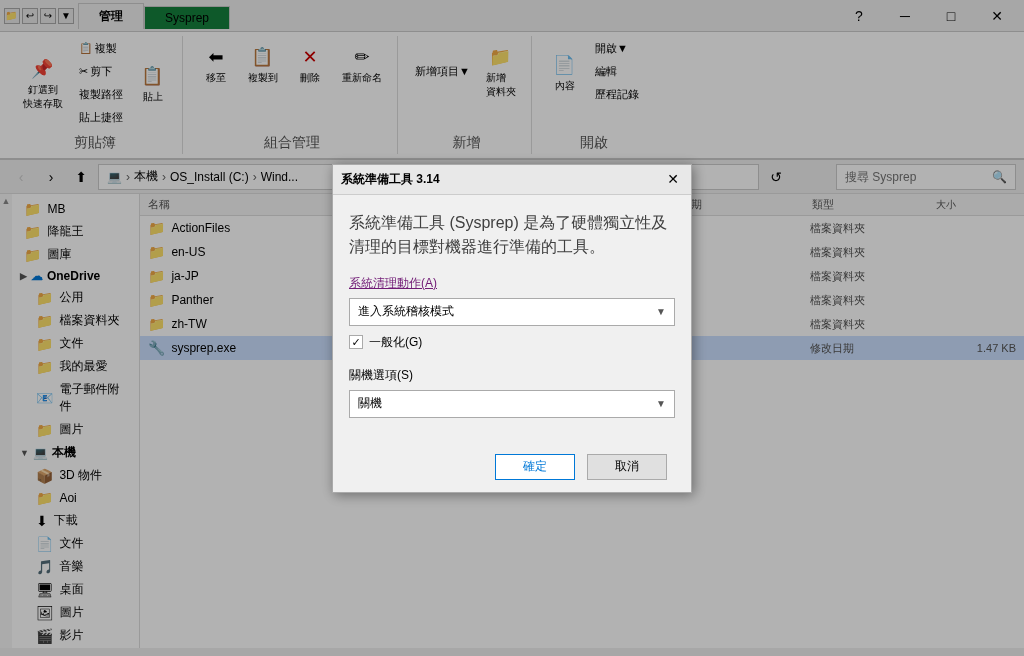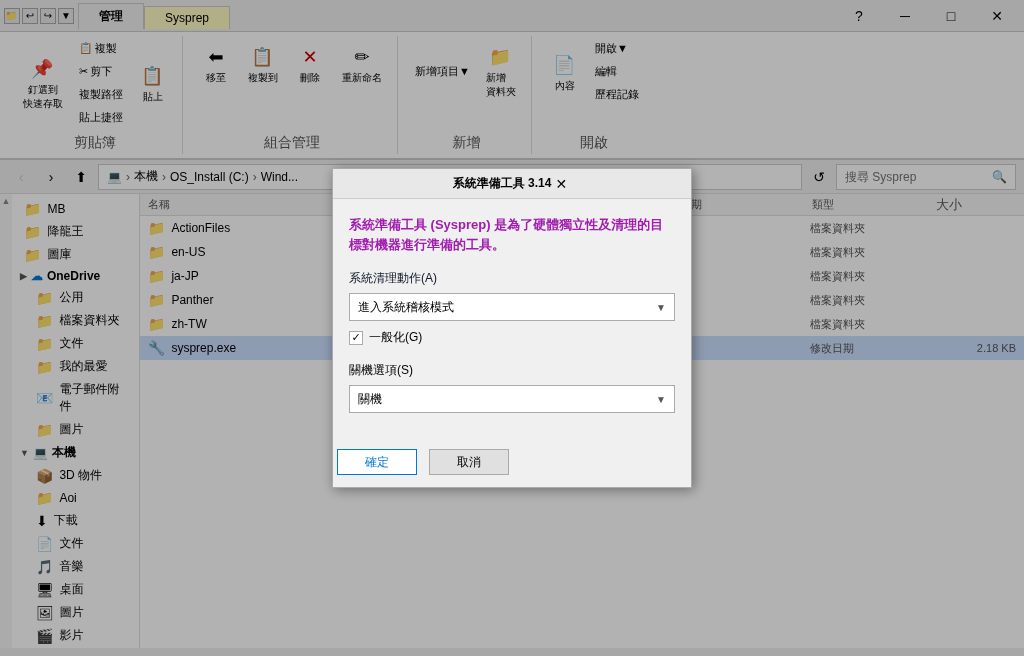--- a/index.html
+++ b/index.html
@@ -44,21 +44,21 @@
       border: 1px solid #aaa;
       background: #e8e8e8;
     }
     .title-bar-tabs {
       display: flex;
       align-items: flex-end;
       gap: 0;
     }
     .tab {
       padding: 4px 20px;
-      background: #fef9c3;
+      background: #15803d;
       border: 1px solid #ccc;
       border-bottom: none;
       font-size: 12px;
       cursor: pointer;
     }
     .tab.active {
       background: #f0f0f0;
       font-weight: bold;
       color: #000;
     }
@@ -196,20 +196,21 @@
     .breadcrumb-sep { color: #666; }
     .search-box {
       width: 180px;
       height: 26px;
       border: 1px solid #ccc;
       background: #fff;
       display: flex;
       align-items: center;
       padding: 0 8px;
       gap: 4px;
+      margin-left: 43px;
     }
     .search-box input {
       border: none;
       outline: none;
       font-size: 12px;
       width: 100%;
       background: transparent;
     }
 
     
@@ -258,21 +259,21 @@
       align-items: center;
       background: #f5f5f5;
       border-bottom: 1px solid #ddd;
       height: 22px;
       padding: 0 8px;
       gap: 4px;
     }
     .col-name { flex: 1; font-size: 11px; color: #555; cursor: pointer; }
     .col-date { width: 150px; font-size: 11px; color: #555; }
     .col-type { width: 120px; font-size: 11px; color: #555; }
-    .col-size { width: 80px; font-size: 13px; color: #555; }
+    .col-size { width: 80px; font-size: 10px; color: #555; }
 
     .file-item {
       display: flex;
       align-items: center;
       height: 24px;
       padding: 0 8px;
       gap: 6px;
       cursor: pointer;
     }
     .file-item.selected { background: #cce0ff; }
@@ -298,21 +299,21 @@
       background: #f0f0f0;
       border: 1px solid #aaa;
       width: 360px;
       box-shadow: 2px 2px 12px rgba(0,0,0,0.4);
     }
     .dialog-title-bar {
       background: #e8e8e8;
       height: 30px;
       display: flex;
       align-items: center;
-      justify-content: center;
+      justify-content: space-between;
       padding: 0 8px;
       border-bottom: 1px solid #ccc;
     }
     .dialog-title {
       font-size: 12px;
       font-weight: bold;
     }
     .dialog-close-btn {
       width: 20px;
       height: 20px;
@@ -321,30 +322,30 @@
       justify-content: center;
       cursor: pointer;
       border: none;
       background: transparent;
       font-size: 14px;
     }
     .dialog-body {
       padding: 16px;
     }
     .dialog-description {
-      font-size: 13px;
-      color: #a21caf;
+      font-size: 16px;
+      color: #404040;
       margin-bottom: 16px;
       line-height: 1.5;
-      font-weight: bold;
     }
     .dialog-section-label {
       font-size: 12px;
       margin-bottom: 6px;
-      color: #0f172a;
+      color: #701a75;
+      text-decoration: underline;
     }
     .dialog-select {
       width: 100%;
       height: 28px;
       border: 1px solid #aaa;
       background: #fff;
       display: flex;
       align-items: center;
       justify-content: space-between;
       padding: 2px 8px;
@@ -368,23 +369,23 @@
       align-items: center;
       justify-content: center;
       font-size: 11px;
     }
     .dialog-section2-label {
       font-size: 12px;
       margin-bottom: 6px;
     }
     .dialog-buttons {
       display: flex;
-      justify-content: flex-start;
+      justify-content: flex-end;
       gap: 12px;
-      padding: 12px 4px;
+      padding: 12px 24px;
     }
     .dialog-btn {
       min-width: 80px;
       height: 26px;
       border: 1px solid #aaa;
       background: #e0e0e0;
       cursor: pointer;
       font-size: 12px;
       display: flex;
       align-items: center;
@@ -672,21 +673,21 @@
         <span class="file-name">zh-TW</span>
         <span class="file-date"></span>
         <span class="file-type">檔案資料夾</span>
         <span class="file-size"></span>
       </div>
       <div class="file-item selected">
         <span class="file-icon exe-icon">🔧</span>
         <span class="file-name">sysprep.exe</span>
         <span class="file-date"></span>
         <span class="file-type">修改日期</span>
-        <span class="file-size">2.18 KB</span>
+        <span class="file-size">1.47 KB</span>
       </div>
     </div>
   </div>
 
 </div>
 
 <div class="dialog-overlay">
   <div class="dialog">
     <div class="dialog-title-bar">
       <span class="dialog-title">系統準備工具 3.14</span>

